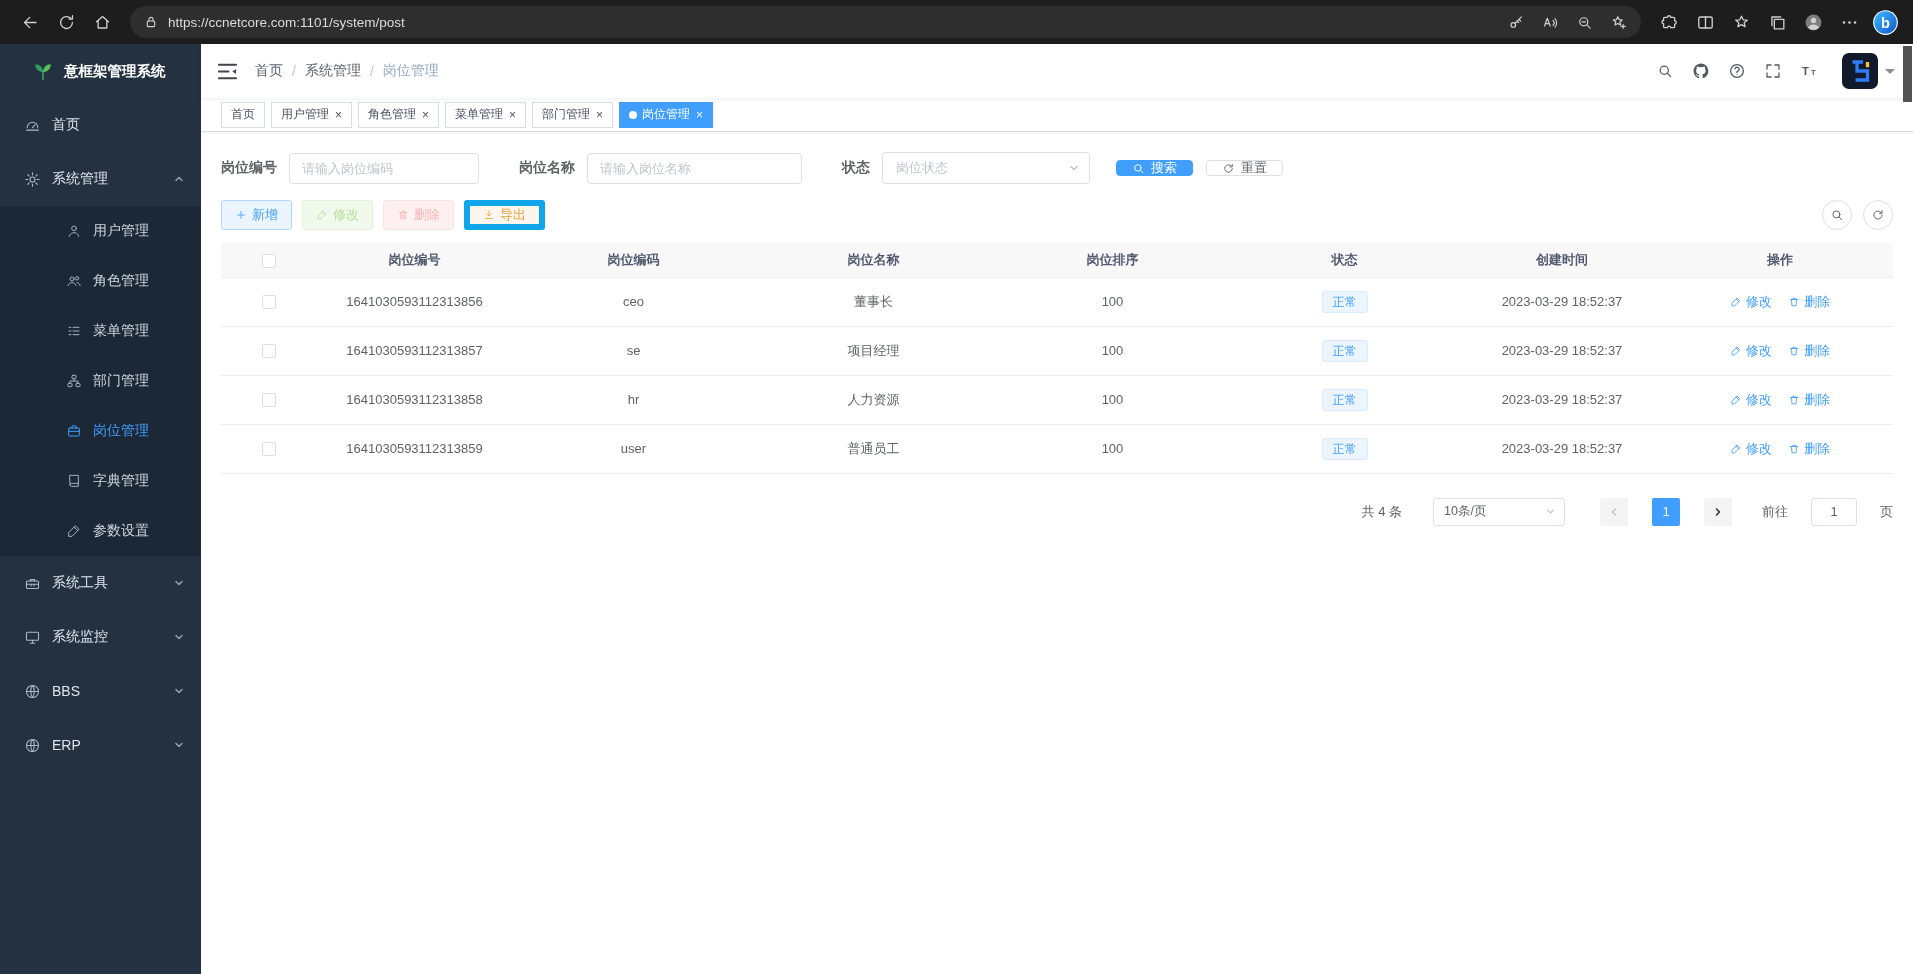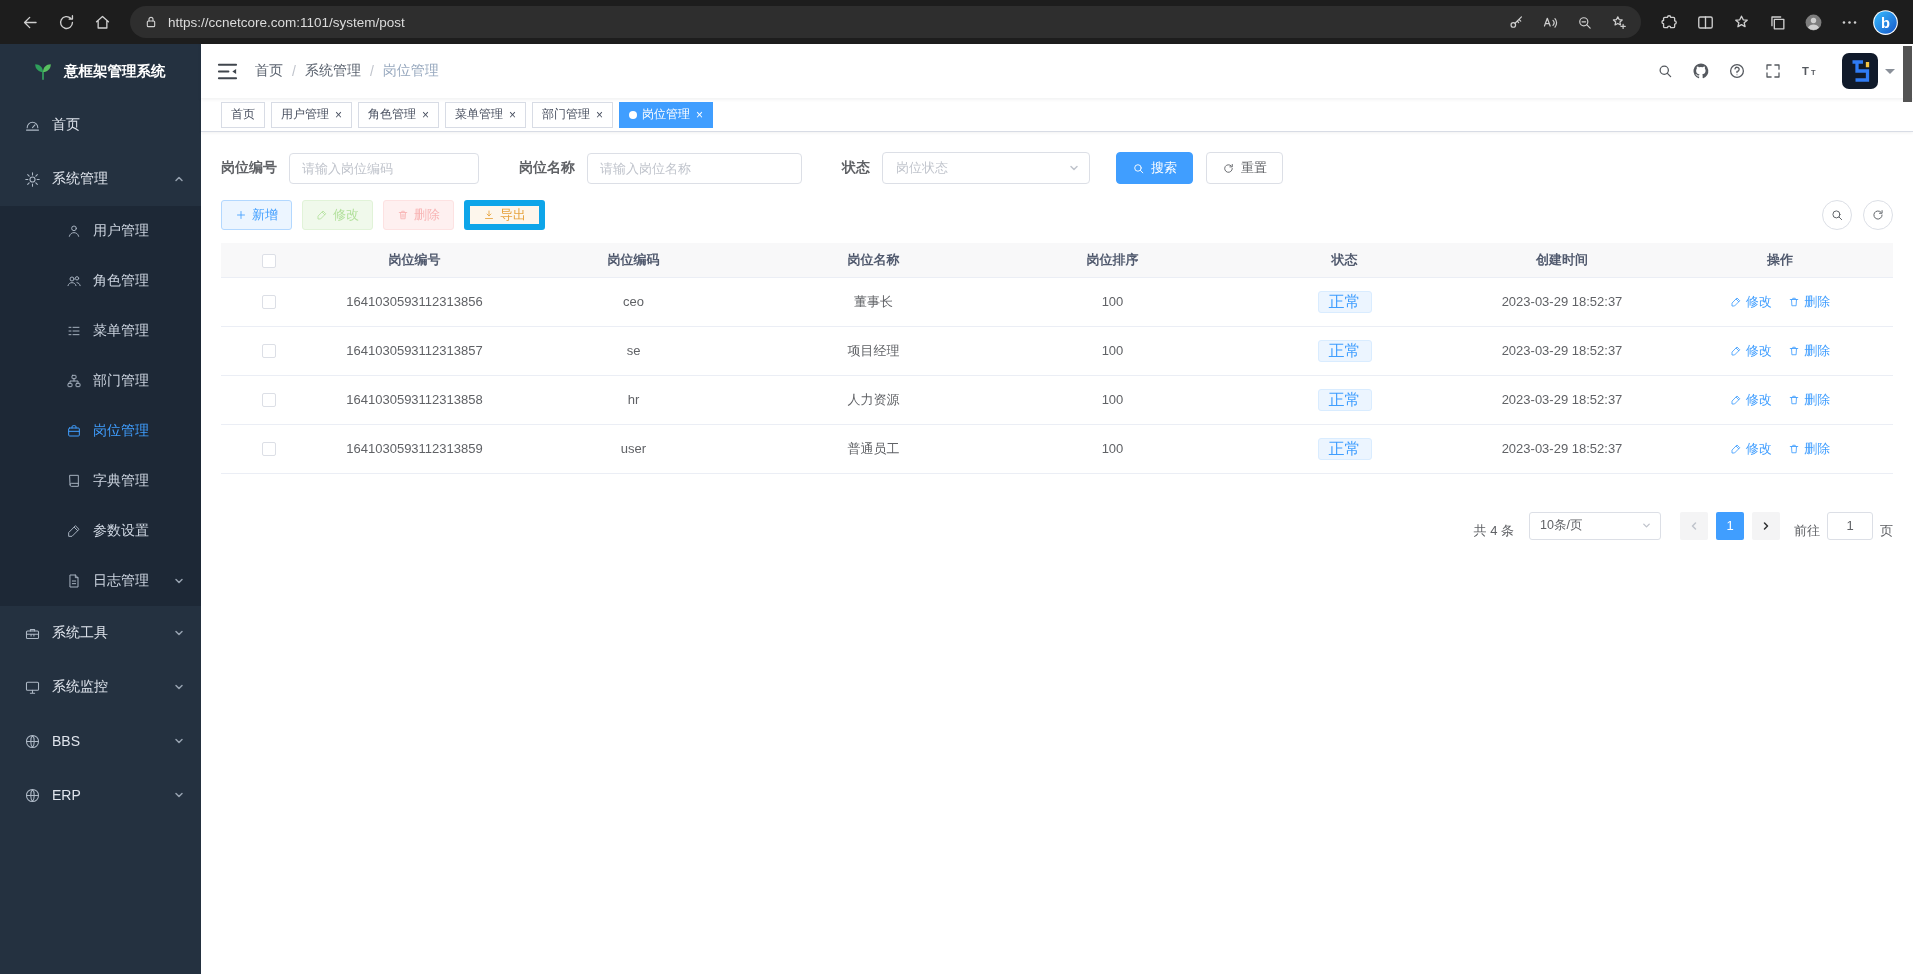--- a/index.html
+++ b/index.html
@@ -68,46 +68,46 @@
   .search-row { display:flex; align-items:center; margin:6px 0 16px; }
   .f-label { font-size:14px; font-weight:700; color:#606266; margin-right:12px; white-space:nowrap; }
   .f-input { height:31px; border:1px solid #dcdfe6; border-radius:4px; padding:0 12px; font-size:13px; color:#701a75; background:#fff; outline:none; }
   .f-input::placeholder { color:#c0c4cc; }
   .w1 { width:190px; } .w2 { width:215px; }
   .gap { margin-left:40px; display:flex; align-items:center; }
   .f-select { height:32px; width:208px; border:1px solid #dcdfe6; border-radius:4px; background:#fff; display:flex; align-items:center; padding:0 9px 0 13px; cursor:pointer; }
   .f-select .ph { flex:1; font-size:13px; color:#c0c4cc; }
   .f-select svg { width:12px; height:12px; color:#c0c4cc; }
 
-  .btn { display:inline-flex; align-items:center; gap:6px; height:32px; padding:0 15px; border-radius:4px; font-size:13px; cursor:pointer; border:1px solid transparent; white-space:nowrap; }
+  .btn { display:inline-flex; align-items:center; gap:6px; height:16px; padding:0 15px; border-radius:4px; font-size:13px; cursor:pointer; border:1px solid transparent; white-space:nowrap; }
   .btn svg { width:13px; height:13px; }
   .btn-primary { background:#409eff; border-color:#409eff; color:#fff; margin-left:26px; }
   .btn-plain { background:#fff; border-color:#dcdfe6; color:#606266; margin-left:13px; }
 
   .tool-row { display:flex; margin-bottom:13px; }
   .btn-sm { height:30px; padding:0 13px; border-radius:3px; font-size:13px; margin-right:10px; display:inline-flex; align-items:center; gap:5px; cursor:pointer; }
   .btn-sm svg { width:12px; height:12px; }
   .b-add { color:#409eff; background:#ecf5ff; border:1px solid #b3d8ff; }
   .b-edit { color:#b3e19d; background:#f0f9eb; border:1px solid #e1f3d8; }
   .b-del  { color:#f8b4b4; background:#fef0f0; border:1px solid #fde2e2; }
   .b-exp  { color:#e6a23c; background:#fdf6ec; border:6px solid #0ea5e9; }
   .tool-right { margin-left:auto; display:flex; }
   .circle-btn { width:30px; height:30px; border-radius:50%; border:1px solid #dcdfe6; background:#fff; color:#5f6368; display:flex; align-items:center; justify-content:center; margin-left:11px; cursor:pointer; }
   .circle-btn svg { width:14px; height:14px; }
 
   table { width:100%; border-collapse:collapse; table-layout:fixed; }
   thead th { height:34px; background:#f8f8f9; color:#515a6e; font-size:13px; font-weight:700; text-align:center; border-bottom:1px solid #ebeef5; }
   tbody td { height:49px; font-size:13px; color:#606266; text-align:center; border-bottom:1px solid #ebeef5; }
   .checkbox { width:14px; height:14px; display:inline-block; border:1px solid #dcdfe6; border-radius:2px; background:#fff; vertical-align:middle; cursor:pointer; }
-  .tag-status { display:inline-block; height:22px; line-height:20px; padding:0 10px; font-size:16px; color:#409eff; background:#ecf5ff; border:1px solid #d9ecff; border-radius:3px; }
+  .tag-status { display:inline-block; height:22px; line-height:20px; padding:0 10px; font-size:12px; color:#409eff; background:#ecf5ff; border:1px solid #d9ecff; border-radius:3px; }
   .link { color:#409eff; font-size:13px; display:inline-flex; align-items:center; gap:4px; cursor:pointer; }
   .link svg { width:12px; height:12px; }
   .link + .link { margin-left:13px; }
 
-  .pager { display:flex; align-items:flex-end; justify-content:flex-end; margin-top:38px; font-size:13px; color:#606266; }
+  .pager { display:flex; align-items:center; justify-content:flex-end; margin-top:24px; font-size:13px; color:#606266;gap:16px; }
   .pg-total { margin-right:15px; }
   .pg-select { width:132px; height:28px; border:1px solid #dcdfe6; border-radius:3px; background:#fff; display:flex; align-items:center; padding:0 8px 0 10px; margin-right:15px; cursor:pointer; }
   .pg-select .val { flex:1; font-size:12.5px; color:#606266; }
   .pg-select svg { width:11px; height:11px; color:#c0c4cc; }
   .pg-btn { min-width:28px; height:28px; border-radius:2px; background:#f4f4f5; display:flex; align-items:center; justify-content:center; margin:0 4px; cursor:pointer; color:#303133; }
   .pg-btn svg { width:12px; height:12px; }
   .pg-btn.disabled { color:#c0c4cc; }
   .pg-btn.current { background:#409eff; color:#fff; font-size:13px; }
   .pg-goto { margin-left:10px; }
   .goto-input { width:46px; height:28px; border:1px solid #dcdfe6; border-radius:3px; text-align:center; font-size:13px; color:#606266; outline:none; margin:0 7px; }
@@ -293,30 +293,20 @@
               <path d="M6 17.5A2 2 0 0 1 8 15.5h10.5"></path>
             </svg>
           <span>字典管理</span>
         </div>
         <div class="sub-item">
           <svg class="ln2 mi" viewBox="0 0 24 24">
               <path d="M14.5 4.5l5 5L9 20H4v-5z"></path>
               <path d="M12.5 6.5l5 5"></path>
             </svg>
           <span>参数设置</span>
-        </div>
-        <div class="sub-item">
-          <svg class="ln2 mi" viewBox="0 0 24 24">
-              <path d="M6.5 3H14l4 4v14H6.5z"></path>
-              <path d="M14 3v4h4M9.5 12h5M9.5 16h5"></path>
-            </svg>
-          <span>日志管理</span>
-          <svg class="ln2 chev" viewBox="0 0 12 12">
-              <path d="M3 4.5L6 7.5l3-3"></path>
-            </svg>
         </div>
       </div>
 
       <div class="menu-item">
         <svg class="ln2 mi" viewBox="0 0 24 24">
             <rect x="3.5" y="8.5" width="17" height="10.5" rx="1.5"></rect>
             <path d="M9 8.5v-2h6v2M3.5 13h17M10 13v2.5M14 13v2.5"></path>
           </svg>
         <span>系统工具</span>
         <svg class="ln2 chev" viewBox="0 0 12 12">

